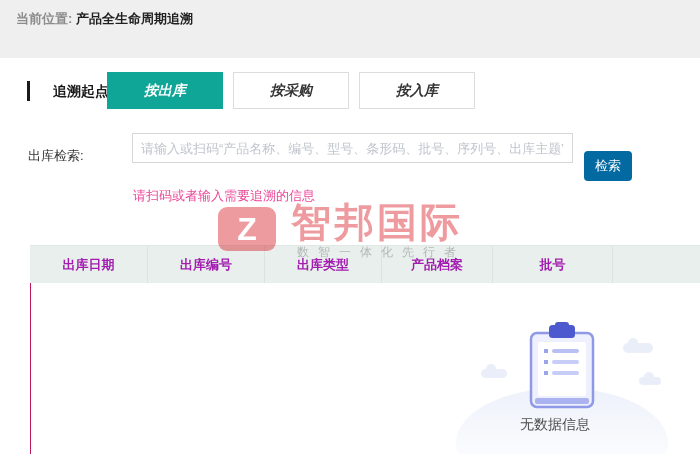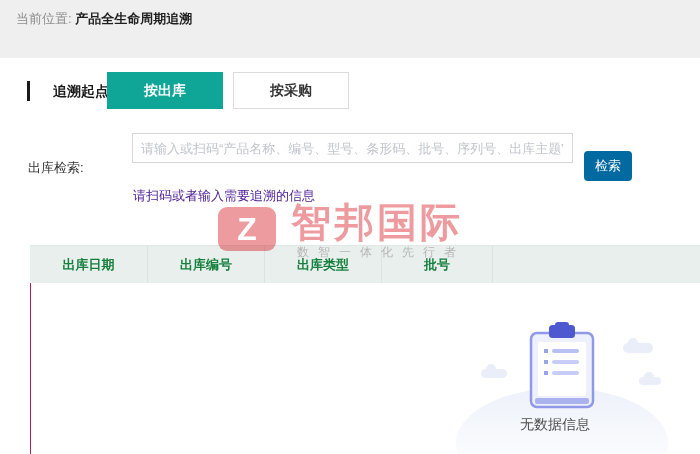--- a/index.html
+++ b/index.html
@@ -3,59 +3,59 @@
 <meta charset="utf-8">
 <style>
   html,body{margin:0;padding:0;background:#fff;}
   .page{
     position:relative;width:700px;height:454px;overflow:hidden;background:#fff;
     font-family:"Liberation Sans","DejaVu Sans",sans-serif;color:#262626;
   }
   
   .topbar{position:absolute;left:0;top:0;width:700px;height:58px;background:#efefef;}
   .breadcrumb{position:absolute;left:16px;top:11px;font-size:13px;line-height:16px;white-space:nowrap;}
-  .breadcrumb .pre{color:#8c8c8c;font-weight:normal;}
+  .breadcrumb .pre{color:#8c8c8c;font-weight:bold;}
   .breadcrumb .ttl{color:#1f1f1f;font-weight:bold;}
   
   .sec-bar{position:absolute;left:27px;top:81px;width:3px;height:20px;background:#1a1a1a;}
   .sec-label{position:absolute;left:53px;top:83px;font-size:14px;font-weight:bold;color:#1a1a1a;}
   .tabs{position:absolute;left:107px;top:72px;display:flex;gap:10px;}
   .tab{
     width:116px;height:37px;box-sizing:border-box;display:flex;align-items:center;justify-content:center;
-    font-size:14px;font-weight:bold;background:#fff;border:1px solid #dcdcdc;color:#333;cursor:pointer;
+    font-size:14px;font-weight:bold;background:#fff;border:1px solid #dcdcdc;color:#333;cursor:pointer;font-style:italic;
   }
   .tab.active{background:#0fa697;border:1px solid #0fa697;color:#fff;}
   
-  .search-label{position:absolute;left:28px;top:159px;font-size:13px;color:#333;}
+  .search-label{position:absolute;left:28px;top:147px;font-size:13px;color:#333;}
   .search-input{
     position:absolute;left:132px;top:133px;width:441px;height:30px;box-sizing:border-box;
     border:1px solid #d6d6d6;padding:0 8px;font-size:13px;color:#333;outline:none;background:#fff;
   }
   .search-input::placeholder{color:#c0c4cc;}
   .search-btn{
     position:absolute;left:584px;top:151px;width:48px;height:30px;background:#0369a1;color:#fff;
     border:none;border-radius:4px;font-size:13px;cursor:pointer;font-family:inherit;
   }
-  .search-hint{position:absolute;left:133px;top:187px;font-size:13px;color:#4c1d95;}
+  .search-hint{position:absolute;left:133px;top:187px;font-size:13px;color:#ec4899;}
   
   .watermark{position:absolute;left:218px;top:203px;width:270px;height:54px;opacity:.42;pointer-events:none;z-index:6;}
   .wm-z{
     position:absolute;left:0;top:4px;width:58px;height:44px;background:#d7141f;border-radius:9px;
     display:flex;align-items:center;justify-content:center;color:#fff;font-size:32px;font-weight:bold;
   }
   .wm-brand{position:absolute;left:73px;top:-3px;font-size:40px;font-weight:bold;color:#d7141f;letter-spacing:3px;white-space:nowrap;line-height:1.1;}
   .wm-slogan{position:absolute;left:79px;top:41px;font-size:12px;color:#6b6b6b;letter-spacing:9px;white-space:nowrap;}
   
   .thead{
     position:absolute;left:30px;top:245px;width:670px;height:38px;display:flex;overflow:hidden;
     background:#e8efec;border-top:1px solid #e0e8e5;box-sizing:border-box;
   }
   .th{
     flex:0 0 auto;display:flex;align-items:center;justify-content:center;box-sizing:border-box;
-    font-size:13px;font-weight:bold;color:#15803d;border-right:1px solid #d9e3df;height:100%;
+    font-size:13px;font-weight:bold;color:#a21caf;border-right:1px solid #d9e3df;height:100%;
   }
   .th:nth-child(1){width:118px;}
   .th:nth-child(2){width:117px;}
   .th:nth-child(3){width:117px;}
   .th:nth-child(4){width:111px;}
   .th:nth-child(5){width:120px;}
   .th:nth-child(6){width:140px;border-right:none;}
   .tbody{position:absolute;left:30px;top:283px;width:670px;height:171px;border-left:1px solid #be185d;background:#fff;overflow:hidden;}
   
   .hill{
@@ -80,37 +80,39 @@
       <span class="pre">当前位置:</span>
       <span class="ttl">产品全生命周期追溯</span>
     </div>
   </div>
 
   <div class="sec-bar"></div>
   <div class="sec-label">追溯起点</div>
   <div class="tabs">
     <div class="tab active">按出库</div>
     <div class="tab">按采购</div>
+    <div class="tab">按入库</div>
   </div>
 
   <div class="search-label">出库检索:</div>
   <input class="search-input" type="text" placeholder="请输入或扫码“产品名称、编号、型号、条形码、批号、序列号、出库主题”" style="">
   <button class="search-btn">检索</button>
   <div class="search-hint">请扫码或者输入需要追溯的信息</div>
 
   <div class="watermark">
     <div class="wm-z">Z</div>
     <div class="wm-brand">智邦国际</div>
     <div class="wm-slogan">数智一体化先行者</div>
   </div>
 
   <div class="thead">
     <div class="th">出库日期</div>
     <div class="th">出库编号</div>
     <div class="th">出库类型</div>
+    <div class="th">产品档案</div>
     <div class="th">批号</div>
   </div>
 
   <div class="tbody">
     <div class="hill"></div>
     <div class="cloud c1"></div>
     <div class="cloud c2"></div>
     <div class="cloud c3"></div>
     <svg class="empty-icon" width="90" height="92" viewBox="0 0 90 92">
       <rect x="14" y="12" width="62" height="74" rx="6" fill="#eef0fd" stroke="#8f99e8" stroke-width="2.5"></rect>

